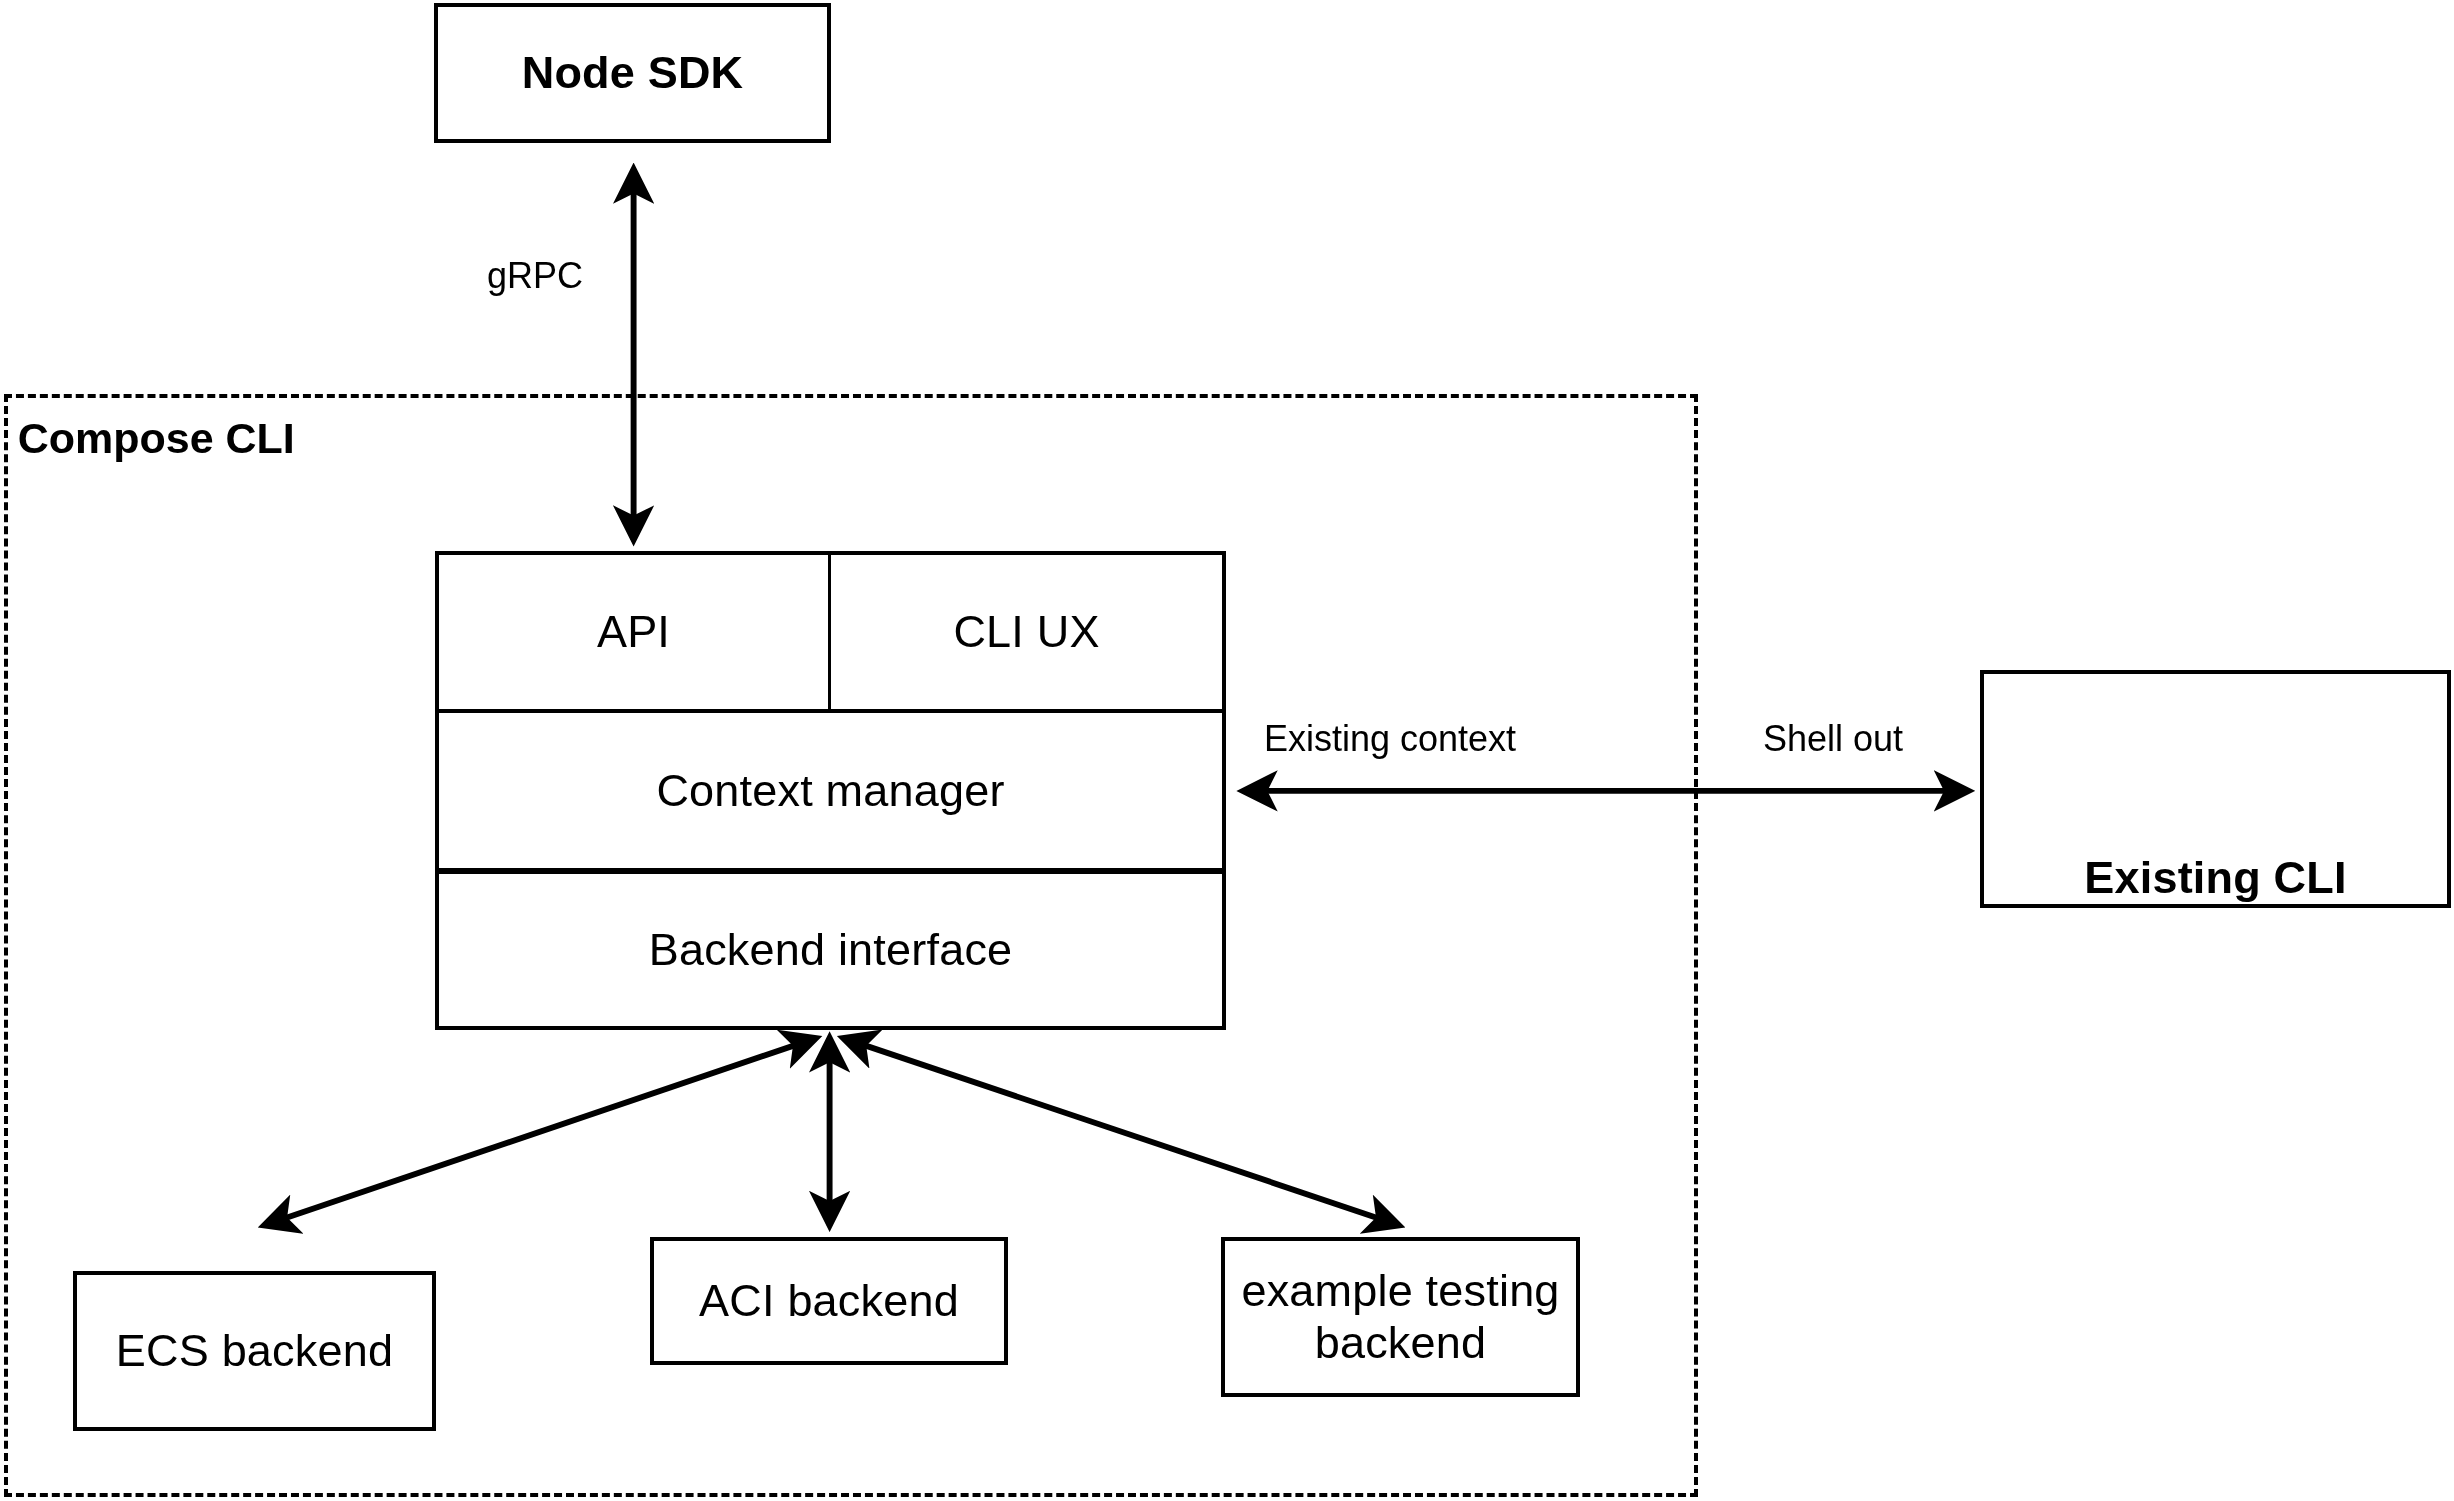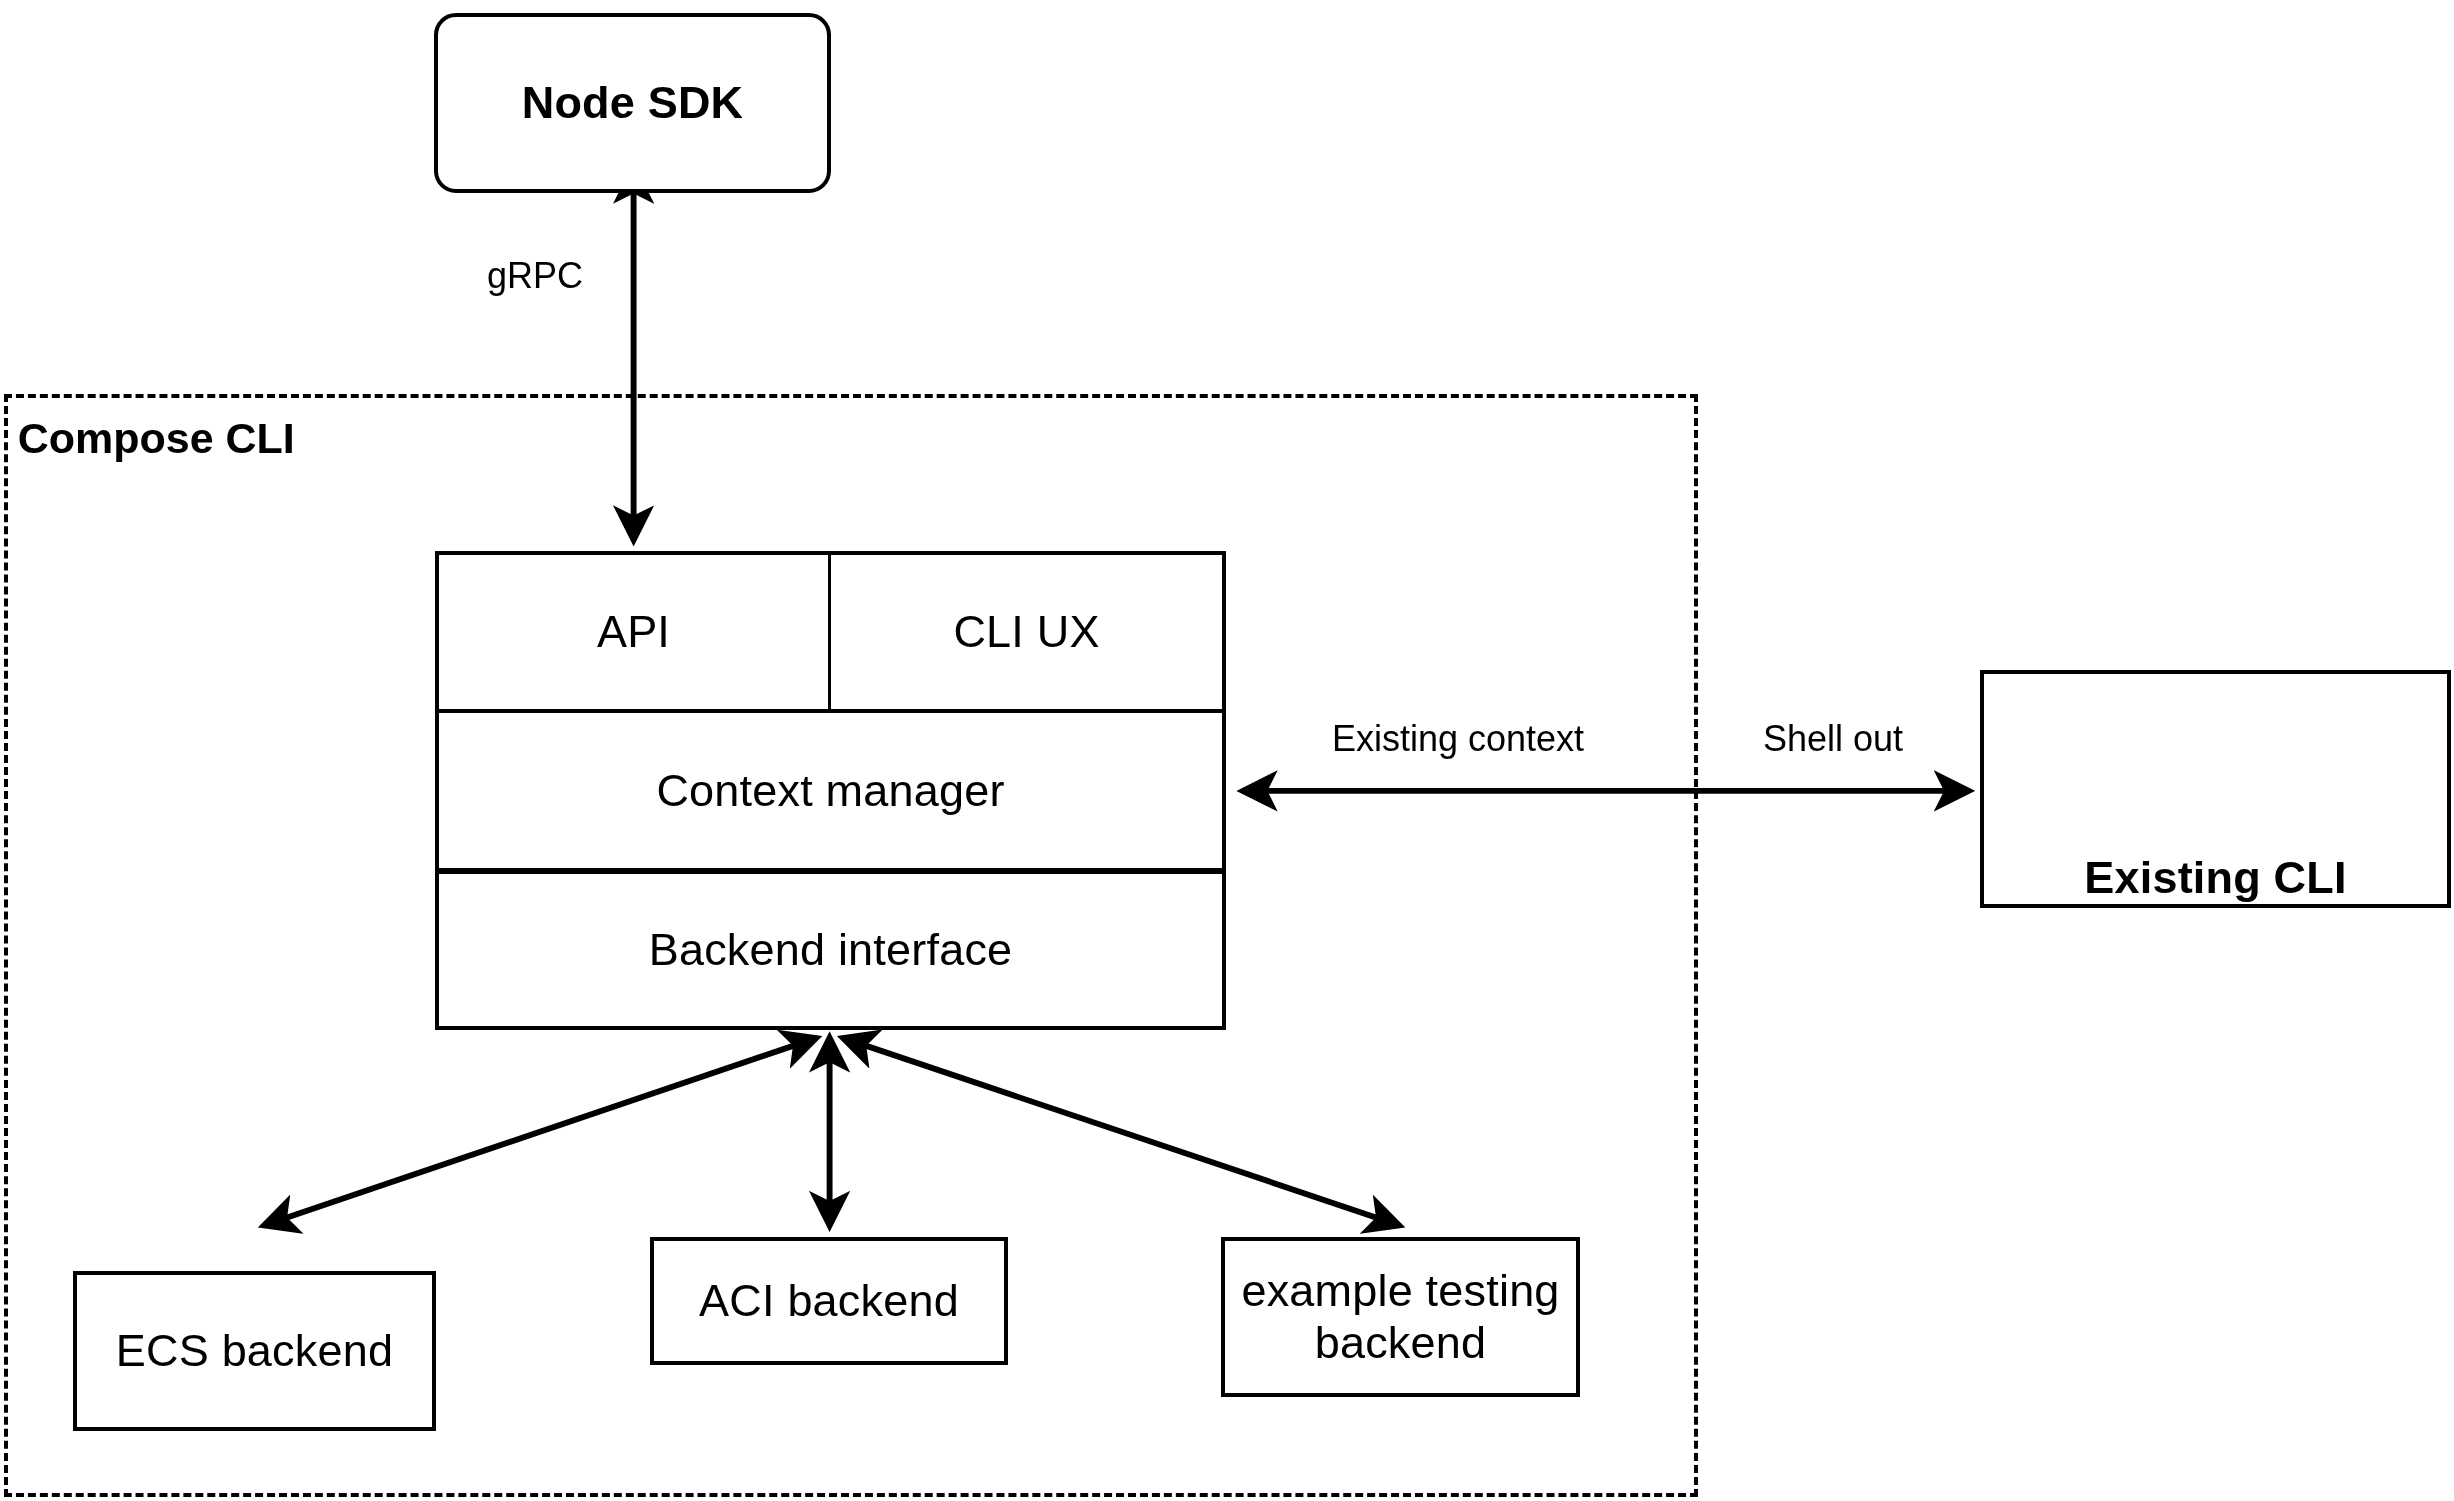--- a/index.html
+++ b/index.html
@@ -57,21 +57,21 @@
     position: absolute;
     left: 17.7px;
     top: 414px;
     font-size: 43px;
     font-weight: bold;
     color: #000000;
     white-space: nowrap;
   }
 
   
-  #node-sdk-box { left: 434px; top: 13px; width: 397px; height: 180px; border-radius: 22px; }
+  #node-sdk-box { left: 434px; top: 3px; width: 397px; height: 140px; }
 
   
   #stack-api-box      { left: 435px; top: 551px;  width: 397px; height: 161px; border-bottom-width: 3.9px; }
   #stack-cliux-box    { left: 828px; top: 551px;  width: 398px; height: 161px; border-bottom-width: 3.9px; border-left-width: 3.9px; }
   #stack-context-box  { left: 435px; top: 709px;  width: 791px; height: 163px; }
   #stack-backend-box  { left: 435px; top: 870px;  width: 791px; height: 160px; }
 
   
   #existing-cli-box { left: 1980px; top: 670px; width: 471px; height: 238px; align-items: flex-end; }
 
@@ -83,21 +83,21 @@
   
   .edge-label {
     position: absolute;
     font-size: 36px;
     color: #000000;
     white-space: nowrap;
     line-height: 1.1;
     text-align: right;
   }
   #grpc-label           { left: 487px;  top: 256px; }
-  #existing-context-label { left: 1332px; top: 719px; }
+  #existing-context-label { left: 1264px; top: 719px; }
   #shell-out-label      { left: 1763px; top: 719px; }
 </style>
 </head>
 <body>
 
 <div id="canvas">
 
   <svg class="svg-layer" viewBox="0 0 2492 1524" xmlns="http://www.w3.org/2000/svg">
     <defs>
       <marker id="arrow-end" viewBox="0 0 12 12" refX="10" refY="6" markerWidth="7" markerHeight="7" orient="auto-start-reverse">

